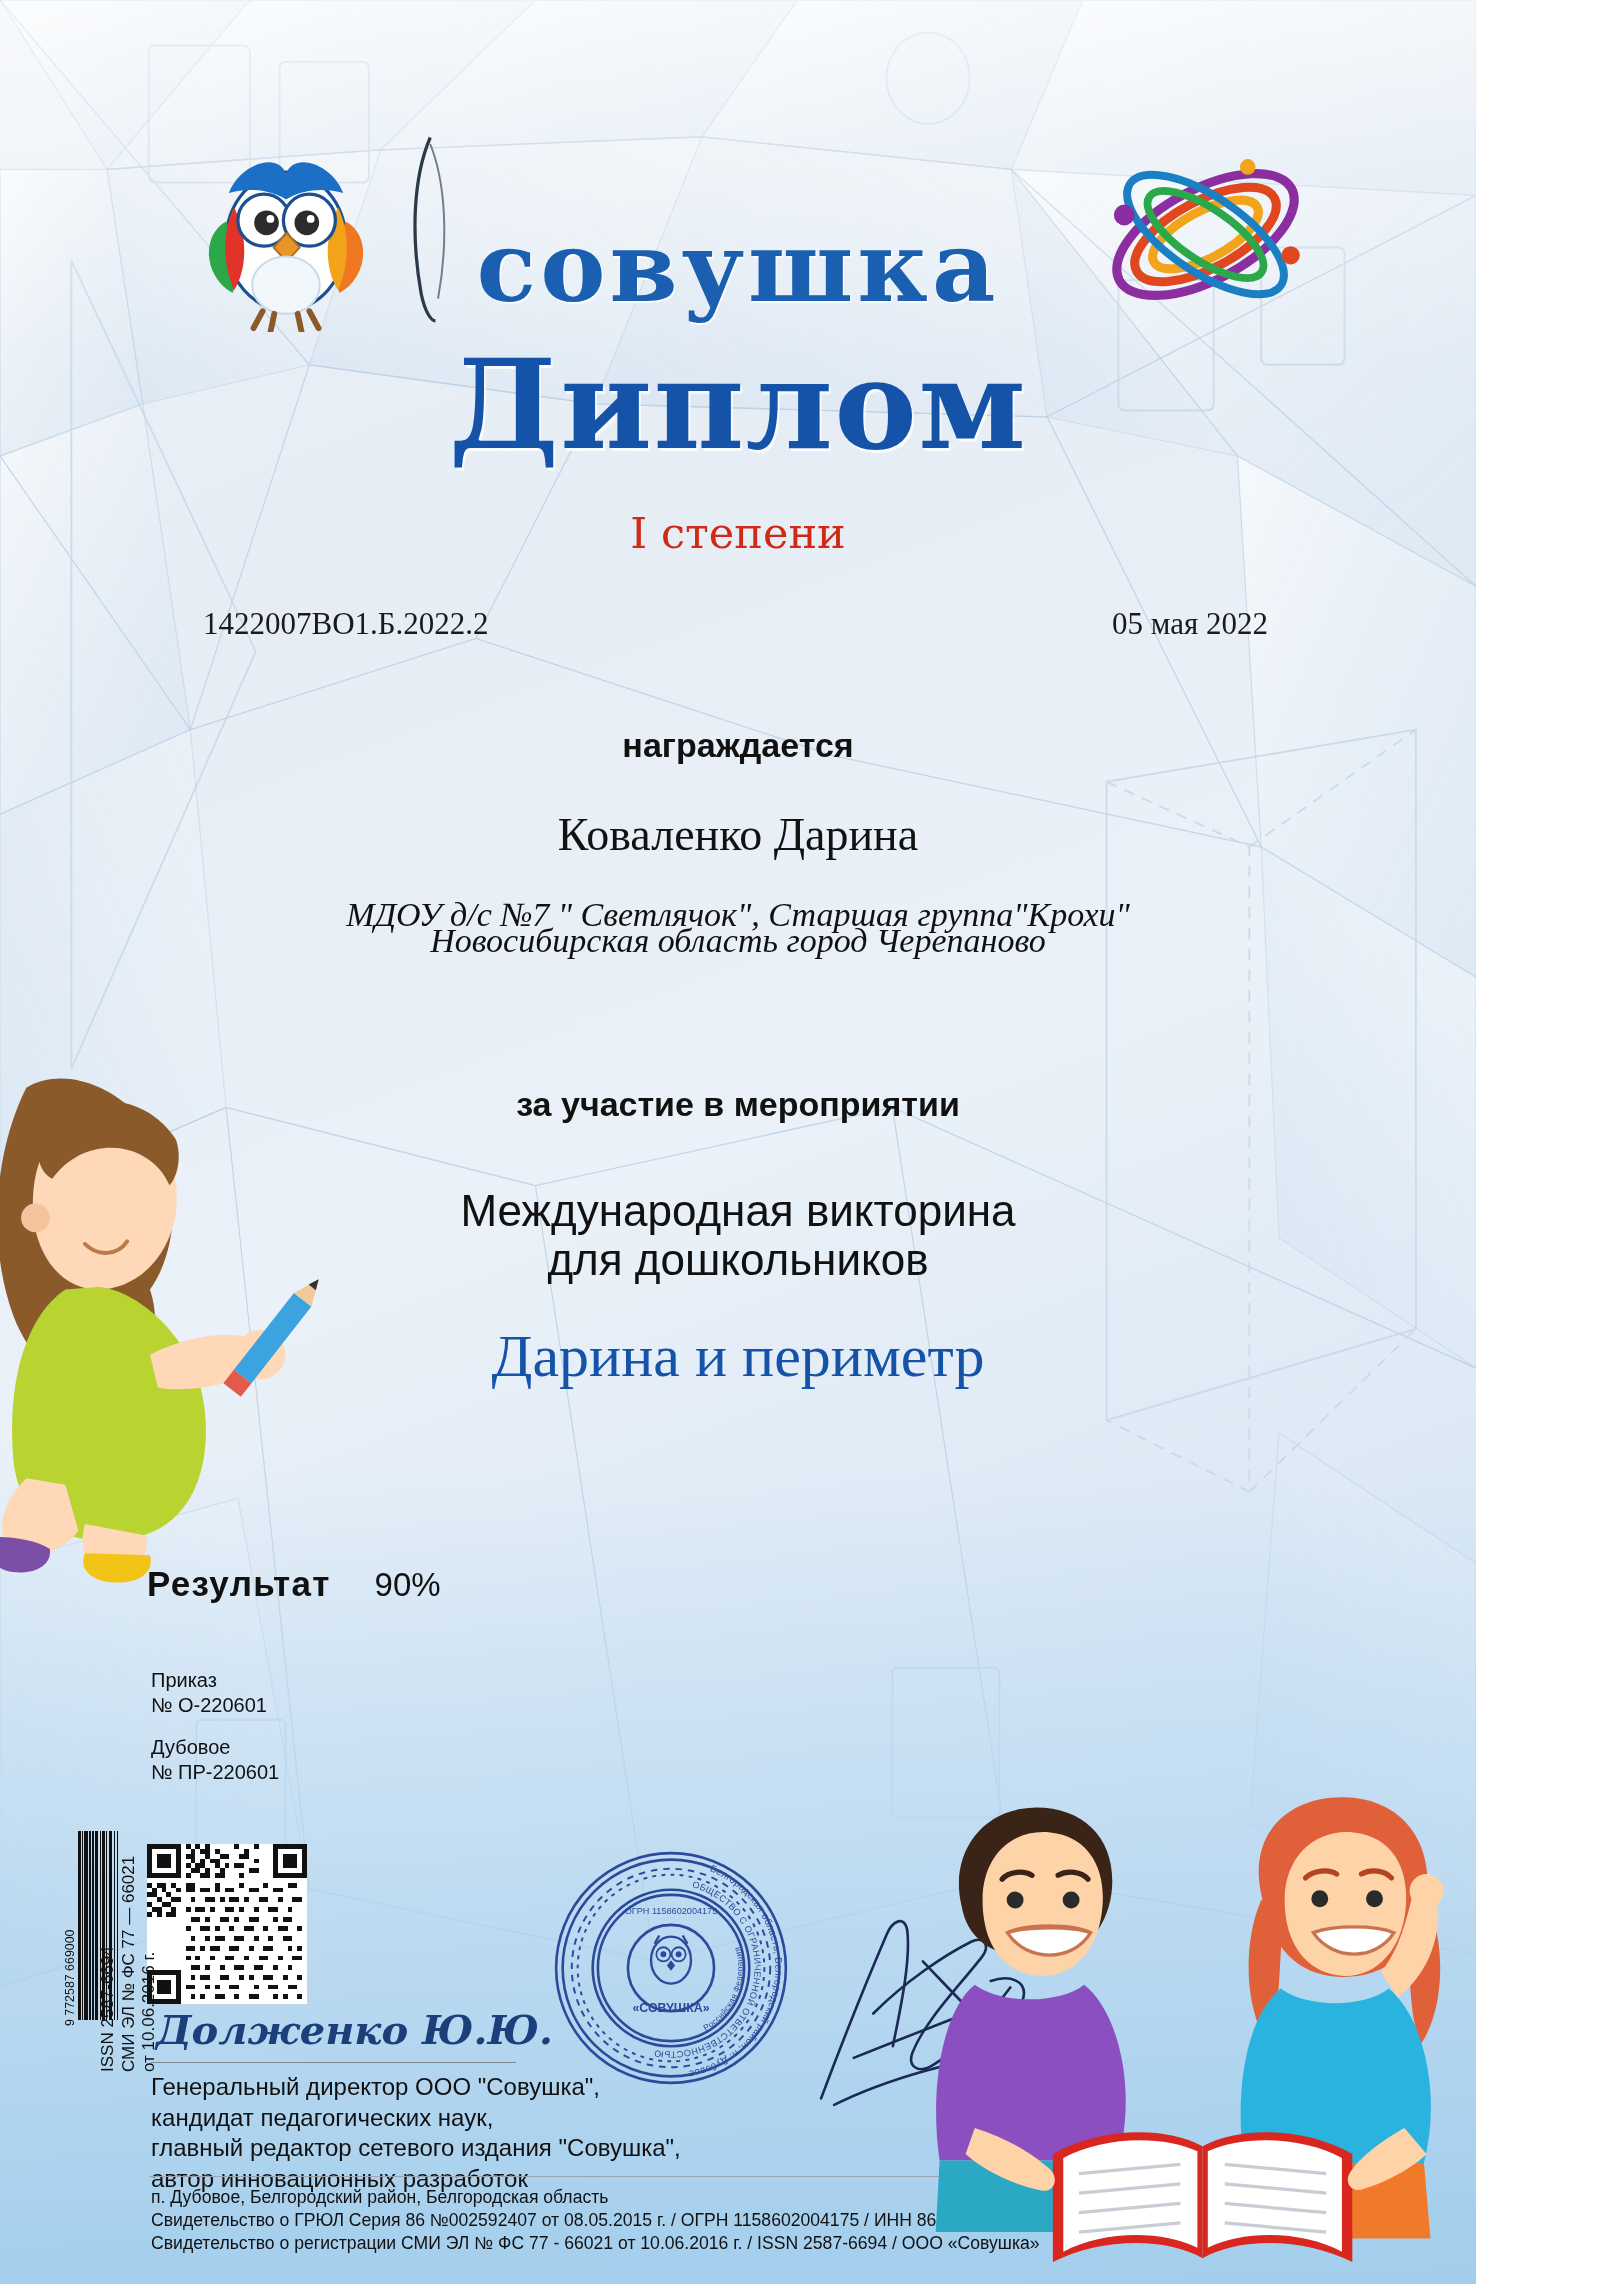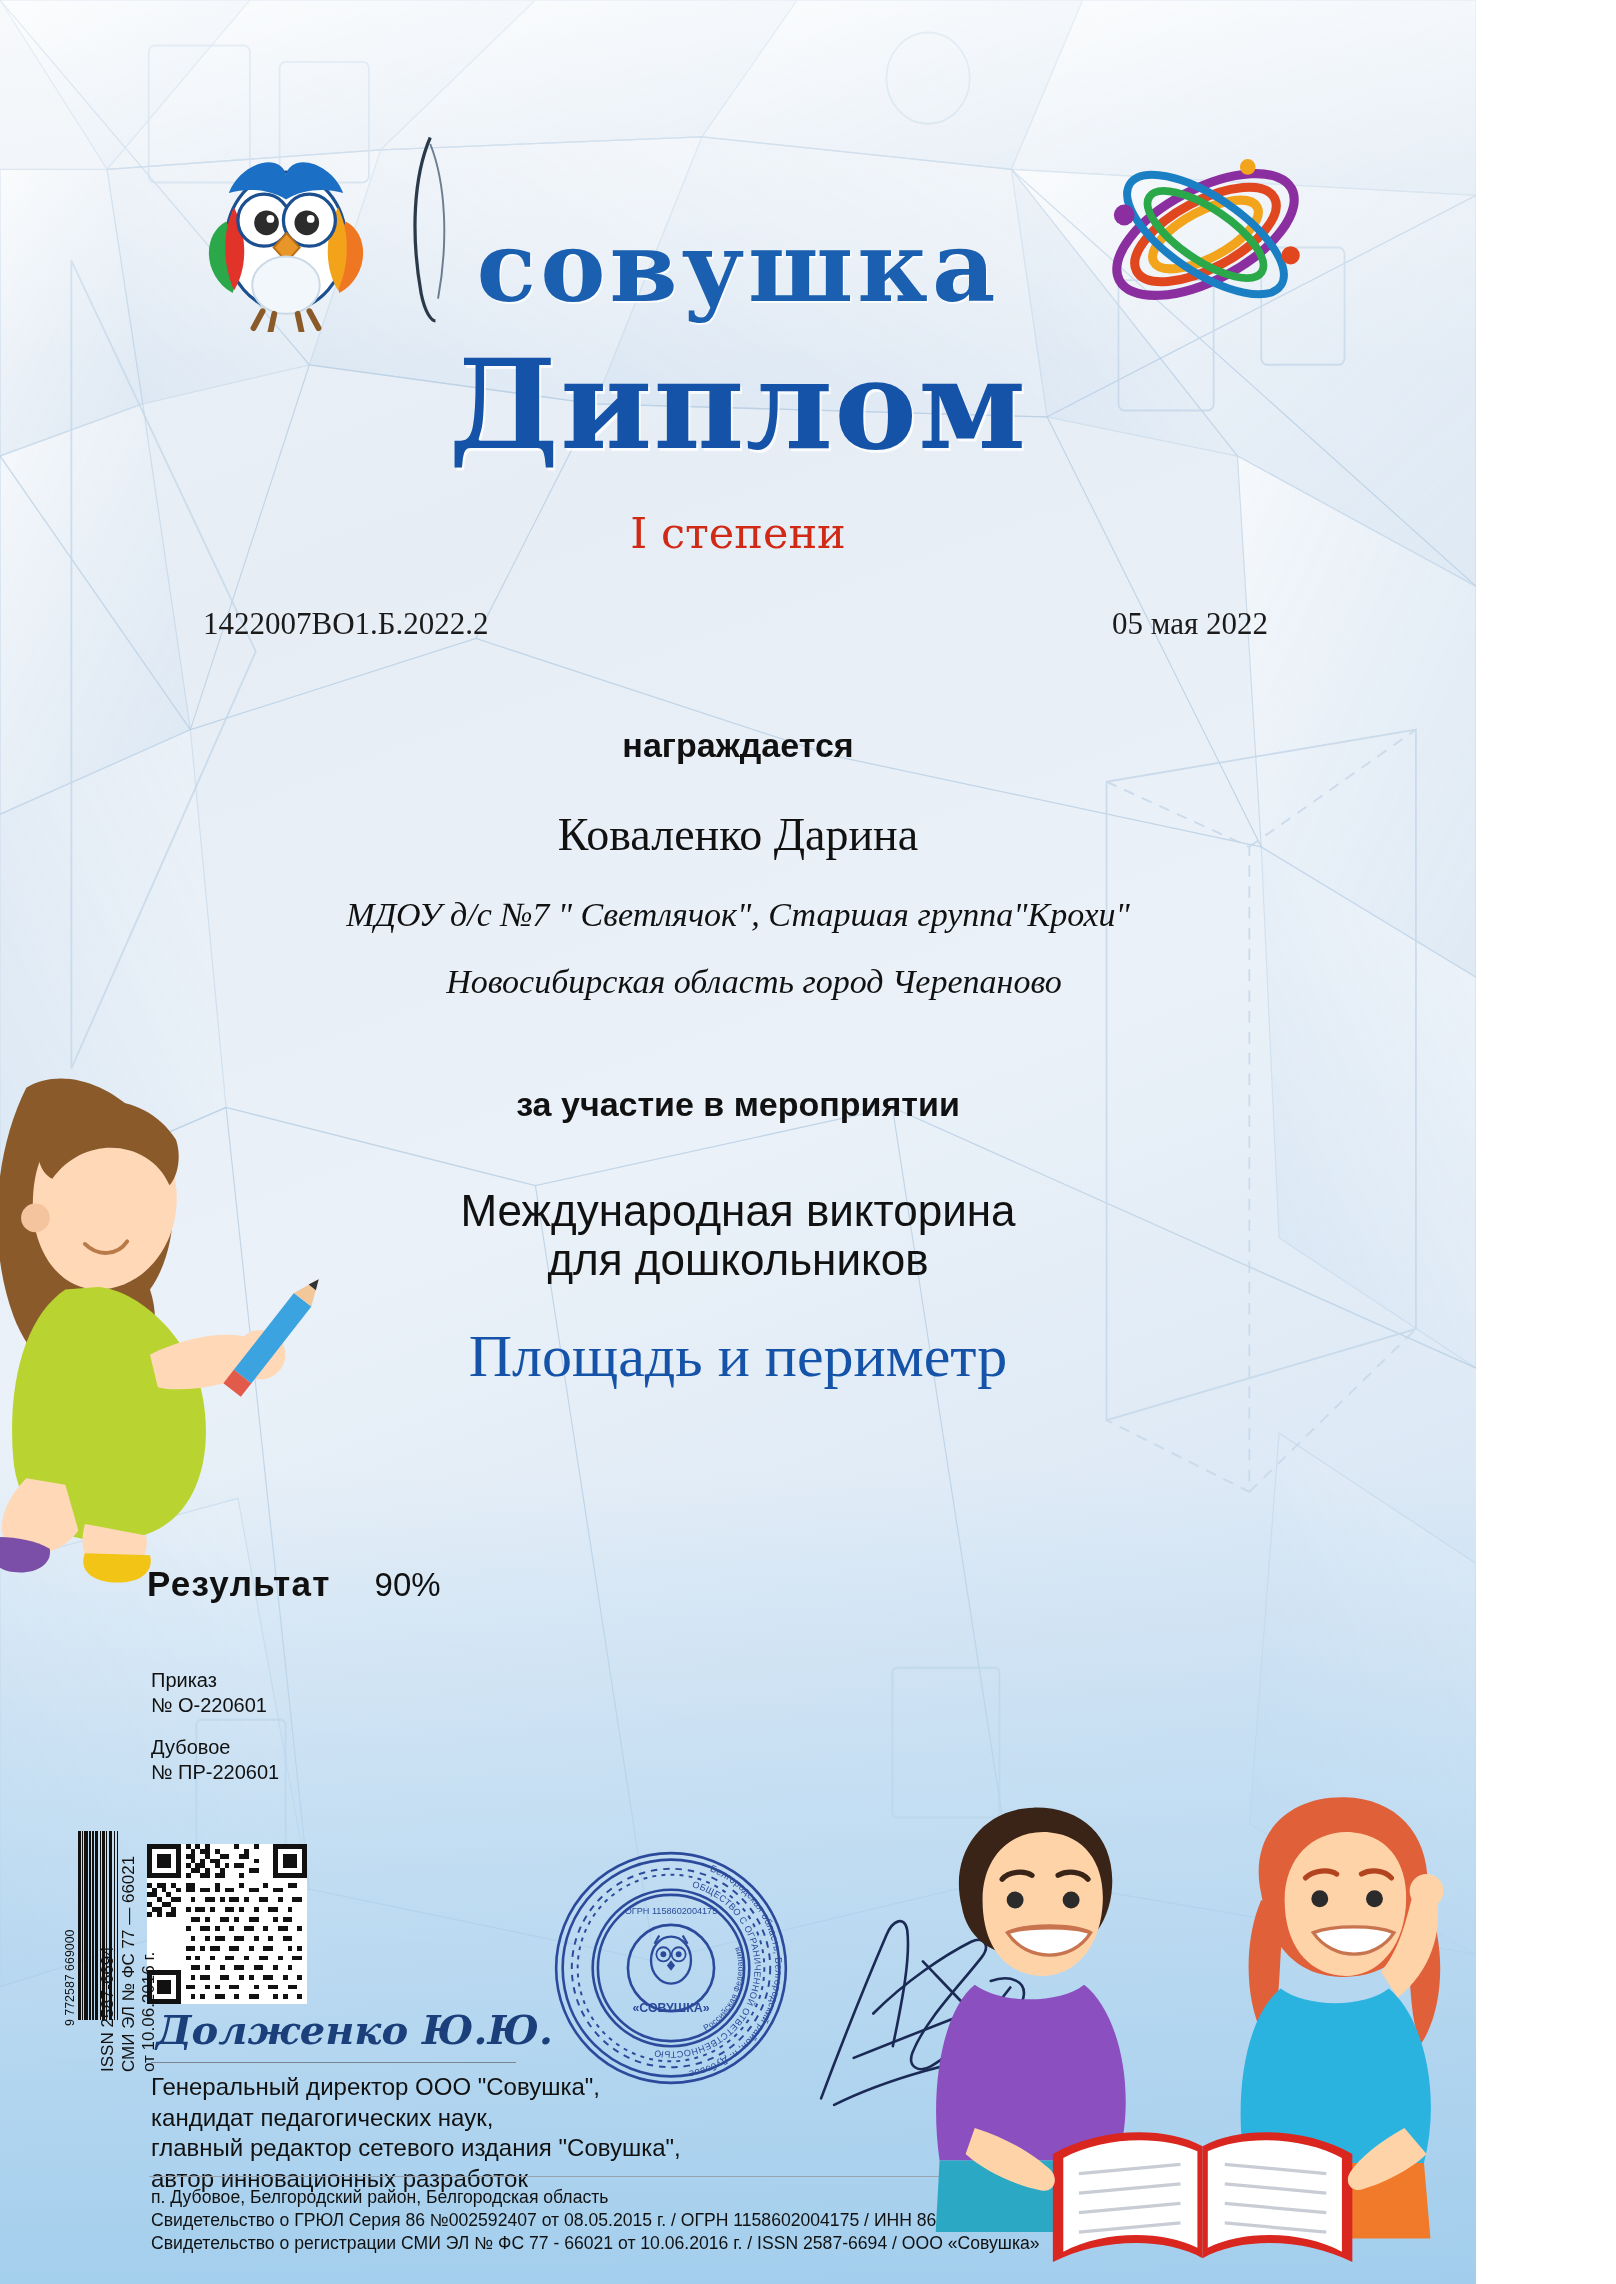--- a/index.html
+++ b/index.html
@@ -154,29 +154,28 @@
     left: 0;
     width: 100%;
     text-align: center;
     font-family: "Liberation Serif", serif;
     font-style: italic;
     font-size: 34px;
     color: #111;
   }
   .region-line {
     position: absolute;
-    top: 963px;
+    top: 922px;
     left: 0;
     width: 100%;
     text-align: center;
     font-family: "Liberation Serif", serif;
     font-style: italic;
     font-size: 34px;
     color: #111;
-    padding-left: 16px;
   }
   .for-part {
     position: absolute;
     top: 1085px;
     left: 0;
     width: 100%;
     text-align: center;
     font-family: "Liberation Sans", sans-serif;
     font-weight: bold;
     font-size: 34px;
@@ -477,21 +476,21 @@
     <div class="meta-date">05 мая 2022</div>
   </div>
 
   <div class="awarded">награждается</div>
   <div class="recipient">Коваленко Дарина</div>
   <div class="org-line">МДОУ д/с №7 " Светлячок", Старшая группа"Крохи"</div>
   <div class="region-line">Новосибирская область город Черепаново</div>
   <div class="for-part">за участие в мероприятии</div>
   <div class="event-title">Международная викторина
 для дошкольников</div>
-  <div class="event-subject">Площадь и периметр</div>
+  <div class="event-subject">Дарина и периметр</div>
 
   <svg class="girl-drawing" viewBox="0 0 520 960">
     <g>
 
       <path d="M60,190 C10,290 0,430 40,540 C70,620 130,660 200,640 C250,620 270,560 250,500 C300,430 300,300 230,230 C180,180 110,160 60,190 Z" fill="#8a5a2b"></path>
 
       <path d="M120,250 C190,210 280,250 290,340 C300,430 240,500 170,500 C110,500 70,440 70,370 C70,310 90,270 120,250 Z" fill="#ffd8b8"></path>
 
       <path d="M80,270 C120,190 240,190 290,270 C300,300 290,330 280,340 C250,270 150,260 100,330 C80,320 74,292 80,270 Z" fill="#8a5a2b"></path>
 

